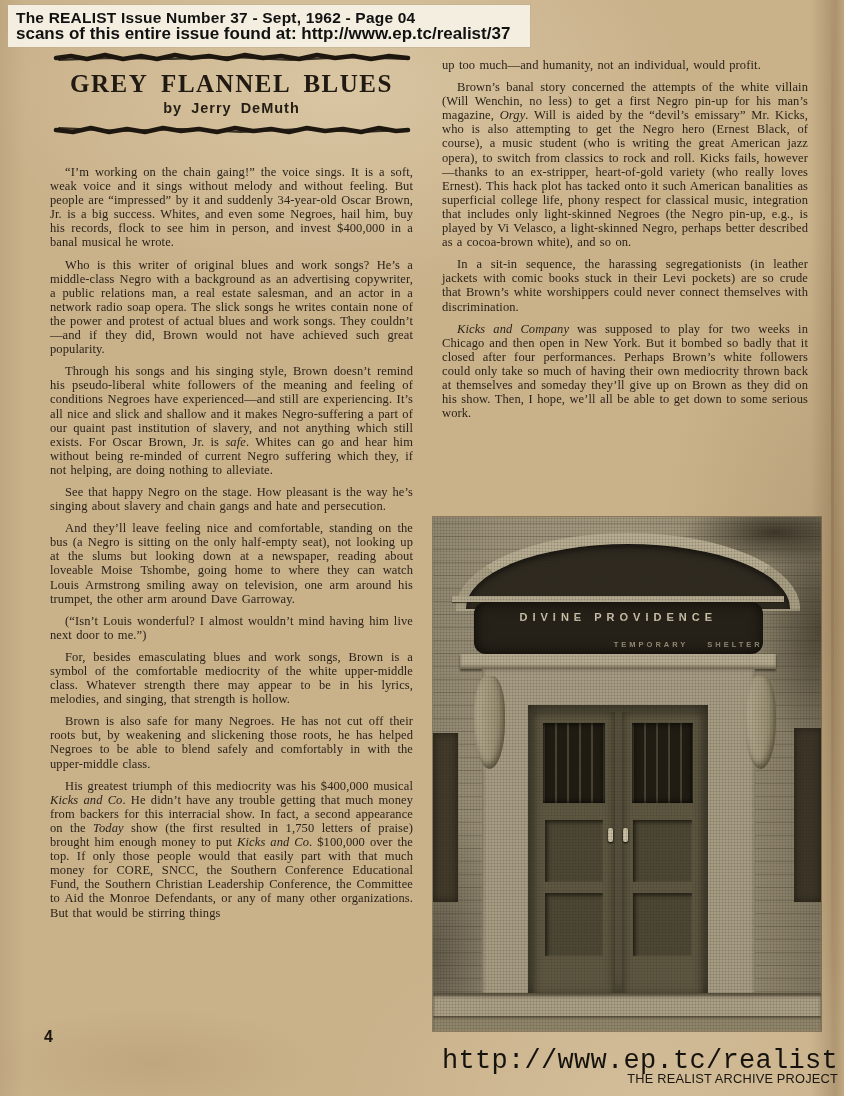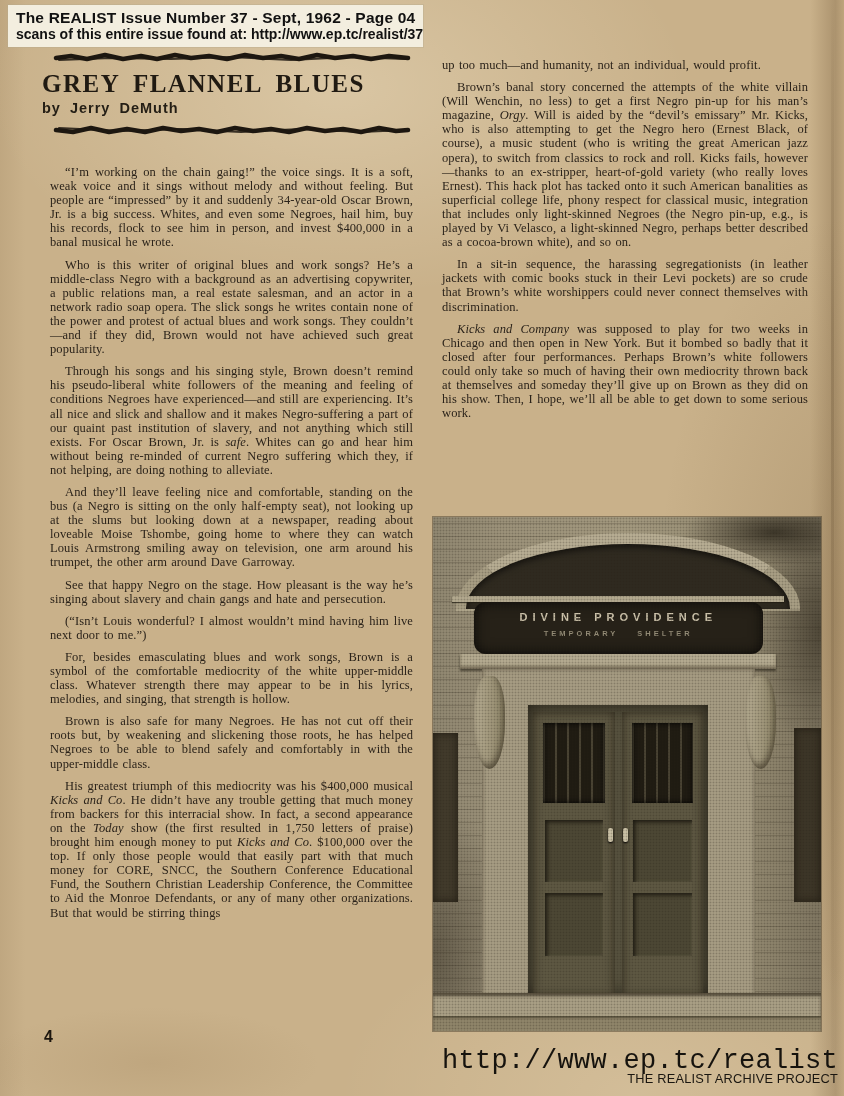--- a/index.html
+++ b/index.html
@@ -8,26 +8,26 @@
       radial-gradient(ellipse 500px 300px at 40% 8%, rgba(255,246,222,0.30), transparent 70%),
       radial-gradient(ellipse 260px 520px at 101% 55%, rgba(110,85,50,0.22), transparent 75%),
       radial-gradient(ellipse 240px 80px at 18% 97%, rgba(140,110,70,0.16), transparent 70%),
       radial-gradient(ellipse 420px 260px at 75% 100%, rgba(255,244,218,0.18), transparent 70%),
       linear-gradient(90deg, rgba(120,92,58,0.12) 0%, transparent 3%, transparent 96%, rgba(104,78,46,0.30) 99%, rgba(160,128,86,0.25) 100%),
       #c9b18a;
     font-family:"Liberation Serif", serif; color:#2b231a;}
   .edge-streak{position:absolute;right:10px;top:0;width:3px;height:100%;
     background:linear-gradient(180deg, rgba(90,68,40,0.0), rgba(90,68,40,0.25) 30%, rgba(90,68,40,0.12) 70%, rgba(90,68,40,0.0));}
   
-  #banner{position:absolute;left:8px;top:5px;background:#f3eedf;padding:4px 0 6px 8px;
+  #banner{position:absolute;left:8px;top:5px;background:#f3eedf;padding:4px 20px 6px 8px;
     font-family:"Liberation Sans", sans-serif;font-weight:bold;color:#111;box-shadow:0 0 0 1px rgba(180,170,140,0.35);}
   #banner .l1{font-size:15.5px;line-height:18px;letter-spacing:0.2px;}
-  #banner .l2{font-size:14px;line-height:14px;}
+  #banner .l2{font-size:17px;line-height:14px;}
   
-  #titleblock{position:absolute;left:42px;top:50px;width:379px;text-align:left;}
+  #titleblock{position:absolute;left:42px;top:50px;width:379px;text-align:center;}
   .squiggle{display:block;margin:0 auto;}
   #article-title{font-family:"Liberation Serif", serif;font-weight:bold;font-size:25px;letter-spacing:1.5px;
     word-spacing:6px;margin:6px 0 2px 0;color:#201a12;}
   #byline{font-family:"Liberation Sans", sans-serif;font-weight:bold;font-size:14.5px;letter-spacing:1px;
     word-spacing:4px;margin:0 0 7px 0;color:#241e15;}
   
   .col{position:absolute;text-align:justify;font-size:12.5px;line-height:14.1px;letter-spacing:0.1px;word-spacing:1px;color:#2b231a;}
   #left-col{left:42px;top:157px;width:379px;}
   #right-col{left:434px;top:50px;width:382px;}
   .col p{margin:8px;text-indent:15px;}
@@ -45,21 +45,21 @@
   #photo .win-left{position:absolute;left:0;top:42%;width:6.5%;height:33%;background:#413a2b;box-shadow:inset 0 0 8px #201b12;}
   #photo .win-right{position:absolute;right:0;top:41%;width:7%;height:34%;background:#3c3527;box-shadow:inset 0 0 8px #201b12;}
   #photo .arch{position:absolute;left:6%;top:3.2%;width:83.5%;height:12.5%;
     border-radius:100% 100% 0 0 / 200% 200% 0 0;background:#2f2a20;
     border-top:11px solid #b6ac92;border-left:10px solid #a79d83;border-right:10px solid #a79d83;
     box-shadow:0 2px 0 rgba(200,190,160,0.5), inset 0 3px 6px rgba(0,0,0,0.6);}
   #photo .rim{position:absolute;left:5%;top:15.4%;width:85.5%;height:1.2%;background:#b2a88e;box-shadow:0 1px 1px rgba(30,25,16,0.7);}
   #photo .signband{position:absolute;left:10.5%;top:16.6%;width:74.5%;height:10%;background:#262118;
     box-shadow:inset 0 0 14px rgba(0,0,0,0.8);text-align:center;font-family:"Liberation Sans", sans-serif;border-radius:12px;}
   #photo .sign1{margin-top:9px;font-size:11px;font-weight:bold;letter-spacing:5px;color:#cfc5ad;}
-  #photo .sign2{margin-top:6px;font-size:7.5px;font-weight:bold;letter-spacing:3px;word-spacing:14px;color:#948c77;}
+  #photo .sign2{margin-top:17px;font-size:7.5px;font-weight:bold;letter-spacing:3px;word-spacing:14px;color:#948c77;text-align:right;}
   #photo .cornice{position:absolute;left:7%;top:26.6%;width:81.5%;height:3%;background:#b3a98f;
     box-shadow:0 2px 2px rgba(30,25,16,0.6), inset 0 -3px 3px rgba(70,60,42,0.5);}
   #photo .frame{position:absolute;left:12.5%;top:29.6%;width:70.5%;height:63.5%;background:#a59b82;
     box-shadow:inset 0 0 4px rgba(60,52,36,0.6);}
   #photo .corbel{position:absolute;top:31%;width:8%;height:18%;background:linear-gradient(90deg,#b4aa90,#8f8669);
     border-radius:40% 40% 50% 50%;box-shadow:inset -2px -4px 6px rgba(50,42,28,0.6);}
   #photo .corbel.cl{left:10.5%;} #photo .corbel.cr{right:11.5%;}
   #photo .recess{position:absolute;left:24.5%;top:36.5%;width:46.5%;height:56.6%;background:#55503d;
     box-shadow:inset 0 0 18px rgba(20,16,10,0.8);}
   #photo .door{position:absolute;top:2.5%;width:45%;height:97.5%;background:#5d5742;box-shadow:inset 0 0 10px rgba(25,20,12,0.7);}
@@ -110,22 +110,22 @@
     <svg class="squiggle" width="362" height="14" viewBox="0 0 362 14">
       <path class="sq-path" stroke-width="4.5" d="M5 7 L22 9 L40 5 L58 9 L76 6 L94 9 L112 5 L130 8 L148 6 L166 9 L184 5 L202 8 L220 6 L238 9 L256 5 L274 8 L292 6 L310 9 L328 5 L345 8 L357 7"></path>
       <path class="sq-path" stroke-width="2" opacity="0.85" d="M8 5 L70 8 L130 6 L190 9 L250 6 L310 9 L354 7"></path>
     </svg>
   </div>
 
   <div id="left-col" class="col">
       <p>“I’m working on the chain gaing!” the voice sings. It is a soft, weak voice and it sings without melody and without feeling. But people are “impressed” by it and suddenly 34-year-old Oscar Brown, Jr. is a big success. Whites, and even some Negroes, hail him, buy his records, flock to see him in person, and invest $400,000 in a banal musical he wrote.</p>
       <p>Who is this writer of original blues and work songs? He’s a middle-class Negro with a background as an advertising copywriter, a public relations man, a real estate salesman, and an actor in a network radio soap opera. The slick songs he writes contain none of the power and protest of actual blues and work songs. They couldn’t—and if they did, Brown would not have achieved such great popularity.</p>
       <p>Through his songs and his singing style, Brown doesn’t remind his pseudo-liberal white followers of the meaning and feeling of conditions Negroes have experienced—and still are experiencing. It’s all nice and slick and shallow and it makes Negro-suffering a part of our quaint past institution of slavery, and not anything which still exists. For Oscar Brown, Jr. is <i>safe</i>. Whites can go and hear him without being re-minded of current Negro suffering which they, if not helping, are doing nothing to alleviate.</p>
+      <p>See that happy Negro on the stage. How pleasant is the way he’s singing about slavery and chain gangs and hate and persecution.</p>
       <p>And they’ll leave feeling nice and comfortable, standing on the bus (a Negro is sitting on the only half-empty seat), not looking up at the slums but looking down at a newspaper, reading about loveable Moise Tshombe, going home to where they can watch Louis Armstrong smiling away on television, one arm around his trumpet, the other arm around Dave Garroway.</p>
-      <p>See that happy Negro on the stage. How pleasant is the way he’s singing about slavery and chain gangs and hate and persecution.</p>
       <p>(“Isn’t Louis wonderful? I almost wouldn’t mind having him live next door to me.”)</p>
       <p>For, besides emasculating blues and work songs, Brown is a symbol of the comfortable mediocrity of the white upper-middle class. Whatever strength there may appear to be in his lyrics, melodies, and singing, that strength is hollow.</p>
       <p>Brown is also safe for many Negroes. He has not cut off their roots but, by weakening and slickening those roots, he has helped Negroes to be able to blend safely and comfortably in with the upper-middle class.</p>
       <p>His greatest triumph of this mediocrity was his $400,000 musical <i>Kicks and Co</i>. He didn’t have any trouble getting that much money from backers for this interracial show. In fact, a second appearance on the <i>Today</i> show (the first resulted in 1,750 letters of praise) brought him enough money to put <i>Kicks and Co</i>. $100,000 over the top. If only those people would that easily part with that much money for CORE, SNCC, the Southern Conference Educational Fund, the Southern Christian Leadership Conference, the Committee to Aid the Monroe Defendants, or any of many other organizations. But that would be stirring things</p>
     </div>
 
   <div id="right-col" class="col">
       <p class="noindent">up too much—and humanity, not an individual, would profit.</p>
       <p>Brown’s banal story concerned the attempts of the white villain (Will Wenchin, no less) to get a first Negro pin-up for his man’s magazine, <i>Orgy</i>. Will is aided by the “devil’s emissary” Mr. Kicks, who is also attempting to get the Negro hero (Ernest Black, of course), a music student (who is writing the great American jazz opera), to switch from classics to rock and roll. Kicks fails, however—thanks to an ex-stripper, heart-of-gold variety (who really loves Ernest). This hack plot has tacked onto it such American banalities as superficial college life, phony respect for classical music, integration that includes only light-skinned Negroes (the Negro pin-up, e.g., is played by Vi Velasco, a light-skinned Negro, perhaps better described as a cocoa-brown white), and so on.</p>
       <p>In a sit-in sequence, the harassing segregationists (in leather jackets with comic books stuck in their Levi pockets) are so crude that Brown’s white worshippers could never connect themselves with discrimination.</p>

